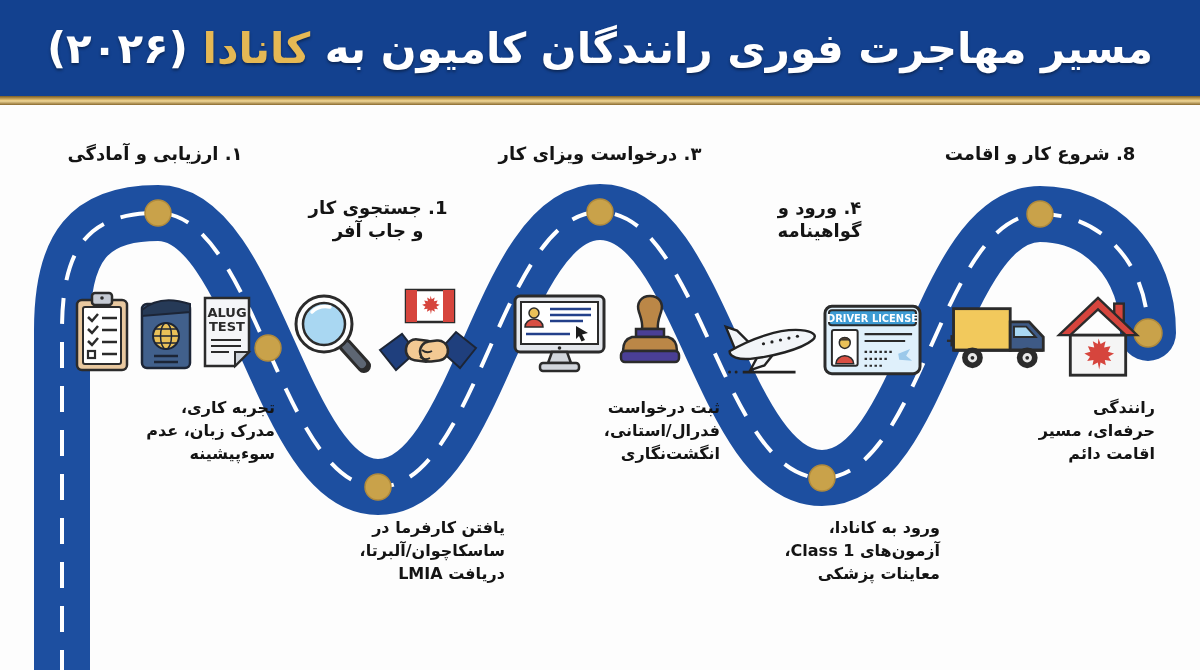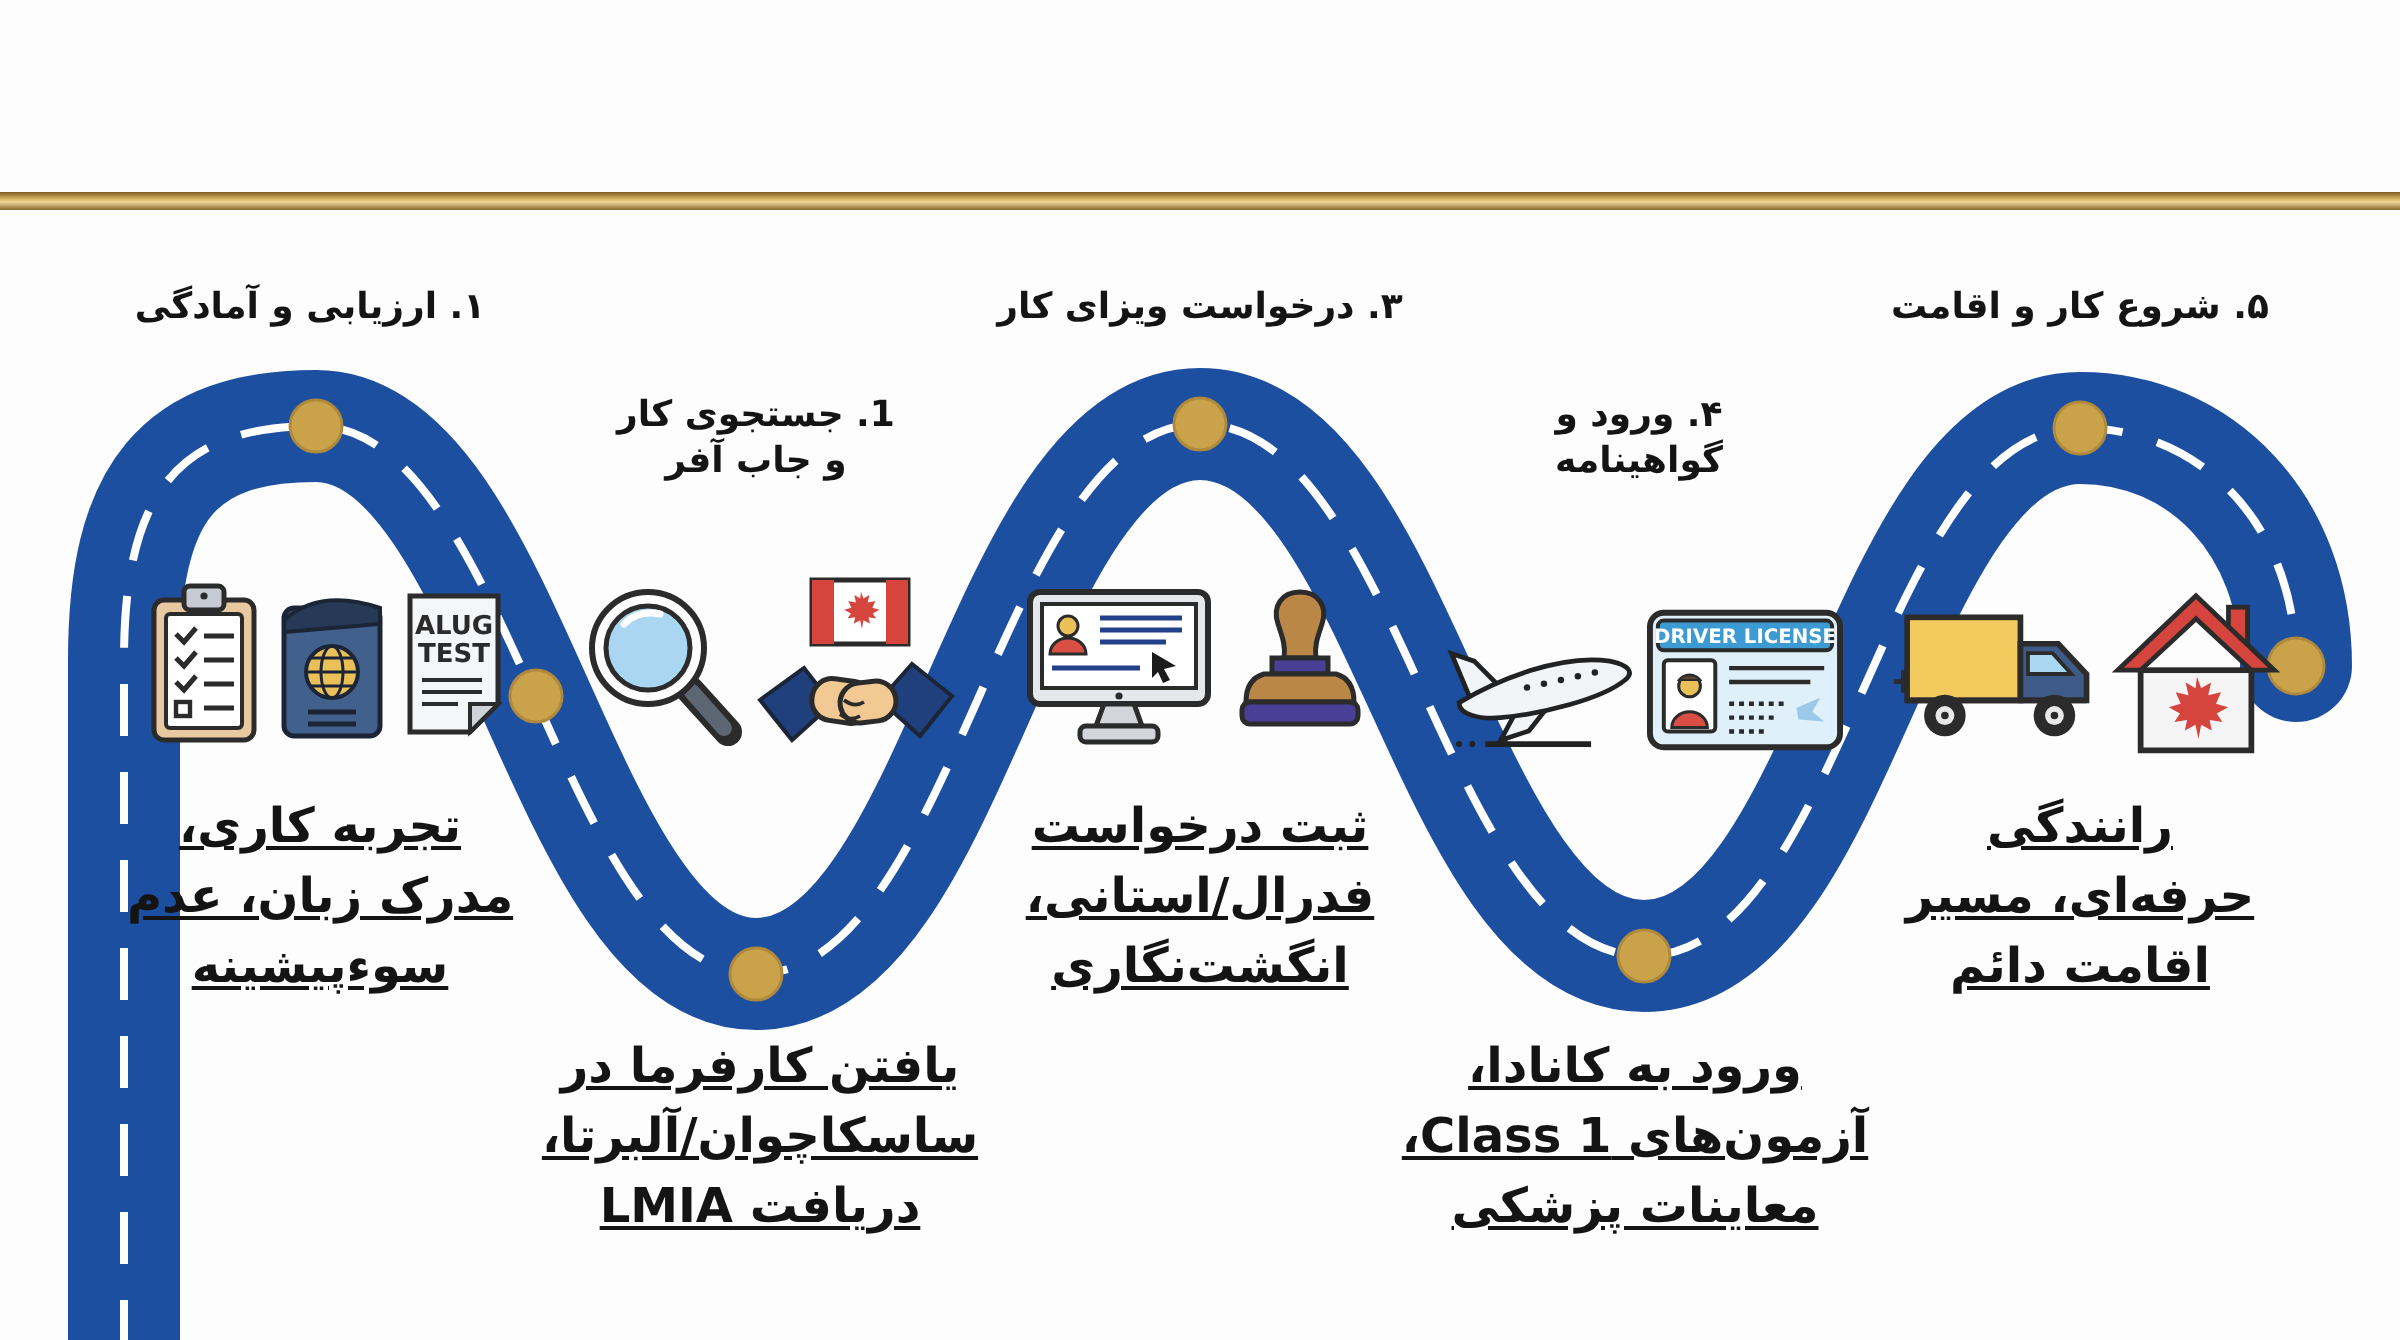--- a/index.html
+++ b/index.html
@@ -22,22 +22,22 @@
     background:linear-gradient(180deg,#7a5c24 0%,#d9b567 40%,#f0d89a 55%,#8a6a2e 100%);
   }
   
   .road-svg{ position:absolute; top:0; left:0; pointer-events:none; }
   
   .step-label{
     position:absolute; color:#141414; font-weight:800; font-size:18px;
     line-height:1.3; text-align:center; white-space:pre-line;
   }
   .step-desc{
-    position:absolute; color:#141414; font-weight:800; font-size:24px;
-    line-height:1.45; text-align:center; white-space:pre-line;text-decoration:underline;
+    position:absolute; color:#141414; font-weight:800; font-size:16px;
+    line-height:1.45; white-space:pre-line;
   }
   .icon-group{
     position:absolute; display:flex; align-items:center; justify-content:center;
   }
   
   .logo{ position:absolute; left:975px; top:538px; width:215px; height:128px; }
   .logo .globe{ position:absolute; right:0; top:0; }
   .logo .brand{
     position:absolute; left:10px; top:58px; color:#1d3a6e; font-size:21px;
     font-weight:700; letter-spacing:4px;
@@ -45,20 +45,23 @@
   .logo .tagline{
     position:absolute; left:12px; top:84px; color:#c9a24a; font-size:11px;
     font-weight:700; letter-spacing:2px;
   }
 </style>
 </head>
 <body>
 
 <div id="canvas">
 
+  <div class="header">
+    <h1 dir="rtl"><span>مسیر مهاجرت فوری رانندگان کامیون به</span> <span class="hl">کانادا</span> <span>(۲۰۲۶)</span></h1>
+  </div>
   <div class="gold-bar"></div>
 
   <svg class="road-svg" width="1200" height="670" viewBox="0 0 1200 670">
     <path d="M62 720 L62 330 C62 245 90 213 158 213 C255 213 281 487 378 487 C478 487 500 212 600 212 C700 212 722 478 822 478 C922 478 940 214 1040 214 C1100 214 1148 262 1148 333" fill="none" stroke="#1d4fa0" stroke-width="56" stroke-linecap="round"></path>
     <path d="M62 720 L62 330 C62 245 90 213 158 213 C255 213 281 487 378 487 C478 487 500 212 600 212 C700 212 722 478 822 478 C922 478 940 214 1040 214 C1100 214 1148 262 1148 333" fill="none" stroke="#ffffff" stroke-width="4" stroke-dasharray="26 18"></path>
     <g fill="#c9a24a" stroke="#b08a3c" stroke-width="1.5">
       <circle cx="158" cy="213" r="13"></circle>
       <circle cx="268" cy="348" r="13"></circle>
       <circle cx="378" cy="487" r="13"></circle>
       <circle cx="600" cy="212" r="13"></circle>
@@ -67,21 +70,21 @@
       <circle cx="1148" cy="333" r="14"></circle>
     </g>
   </svg>
 
   <div class="step-label" dir="rtl" style="left:20px;top:142px;width:270px;">۱. ارزیابی و آمادگی</div>
   <div class="step-label" dir="rtl" style="left:268px;top:196px;width:220px;">1. جستجوی کار
 و جاب آفر</div>
   <div class="step-label" dir="rtl" style="left:470px;top:142px;width:260px;">۳. درخواست ویزای کار</div>
   <div class="step-label" dir="rtl" style="left:712px;top:196px;width:215px;">۴. ورود و
 گواهینامه</div>
-  <div class="step-label" dir="rtl" style="left:910px;top:142px;width:260px;">۵. شروع کار و اقامت</div>
+  <div class="step-label" dir="rtl" style="left:910px;top:142px;width:260px;">8. شروع کار و اقامت</div>
 
   <div class="step-desc" dir="rtl" style="left:45px;top:396px;width:230px;">تجربه کاری،
 مدرک زبان، عدم
 سوءپیشینه</div>
   <div class="step-desc" dir="rtl" style="left:480px;top:396px;width:240px;">ثبت درخواست
 فدرال/استانی،
 انگشت‌نگاری</div>
   <div class="step-desc" dir="rtl" style="left:255px;top:516px;width:250px;">یافتن کارفرما در
 ساسکاچوان/آلبرتا،
 دریافت LMIA</div>

